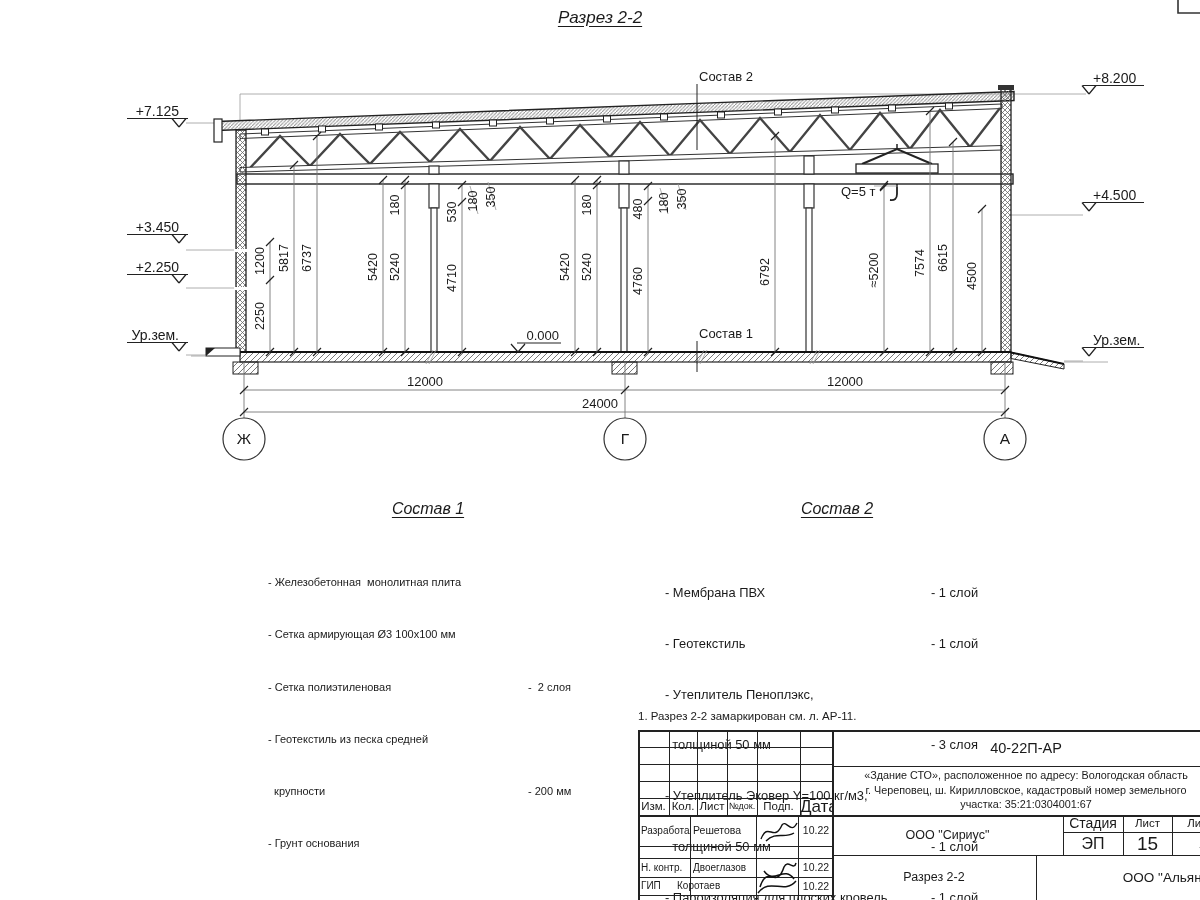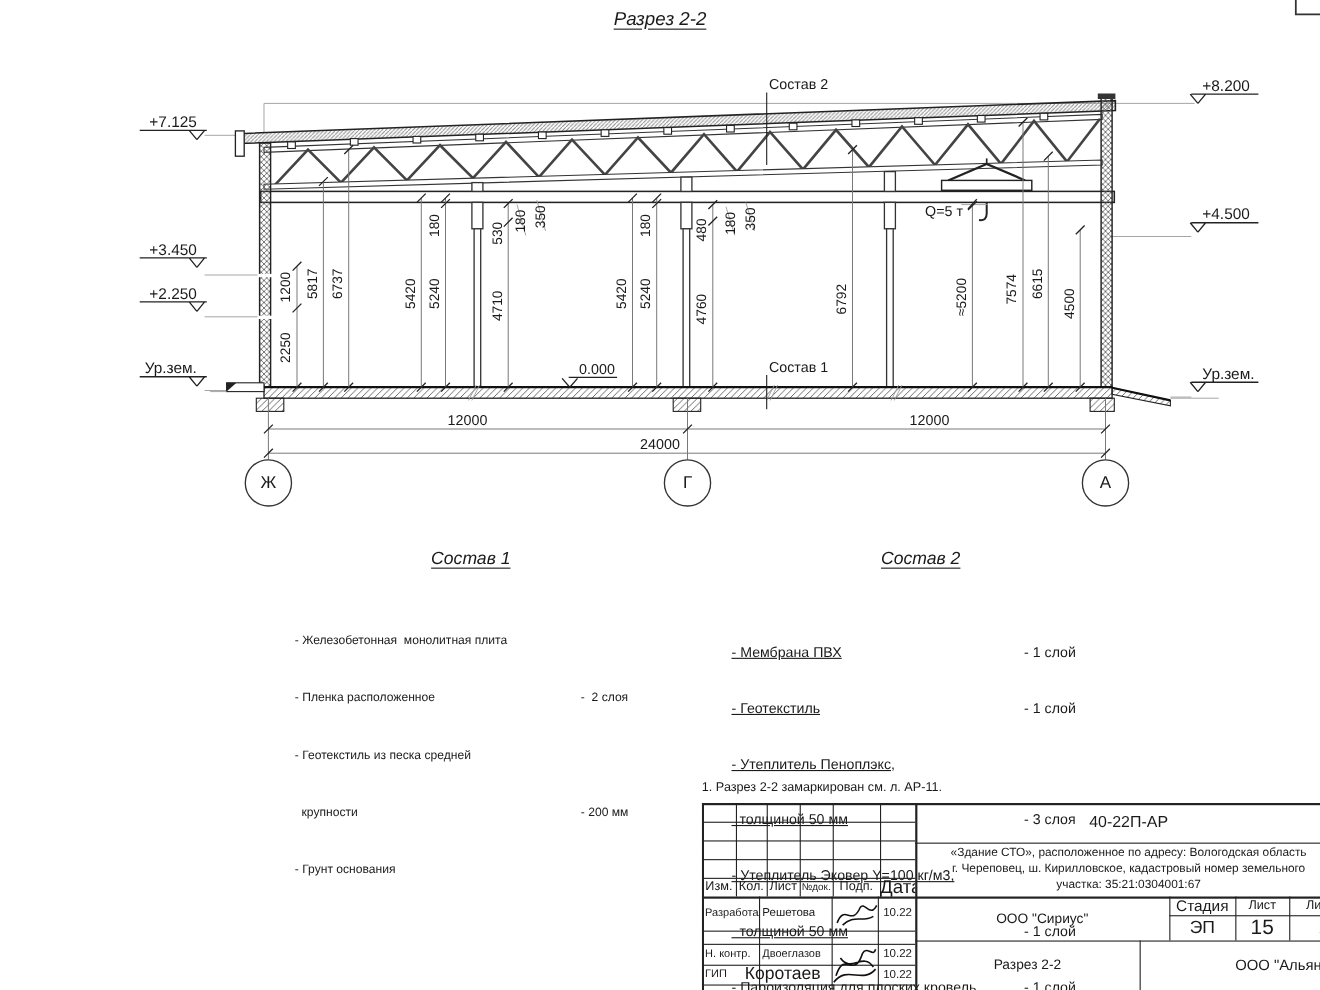--- a/index.html
+++ b/index.html
@@ -20,21 +20,21 @@
   .tk{stroke:#222;stroke-width:1.2;fill:none;}
   .mk{stroke:#222;stroke-width:1.2;fill:none;}
   
   #page-title{left:470px;top:8px;width:260px;text-align:center;font-size:17px;font-style:italic;
               text-decoration:underline;text-underline-offset:3px;}
   
   .shead{font-size:16px;font-style:italic;text-decoration:underline;text-underline-offset:3px;text-align:center;}
   .srows{white-space:pre;}
   .srow{position:relative;}
   .s1 .srow{height:16.3px;font-size:11px;}
-  .s2 .srow{height:14.8px;font-size:12.9px;text-decoration:underline;}
+  .s2 .srow{height:14.8px;font-size:12.9px;}
   .sv{position:absolute;top:0;}
   .s1 .sv{left:260px;}
   .s2 .sv{left:266px;}
   
   #note{left:638px;top:710px;font-size:11.5px;}
   
   #tb{left:638px;top:730px;width:562px;height:170px;overflow:hidden;}
   .hl{position:absolute;background:#222;height:1px;}
   .vl{position:absolute;background:#222;width:1px;}
   .tbt{position:absolute;overflow:hidden;}
@@ -211,21 +211,22 @@
       <text class="lb" x="699" y="338">Состав 1</text>
       <path class="mk" d="M517,343 H561 M511,344 L518,352 M525,344 L518,352"></path>
       <text class="lb" x="559" y="340" text-anchor="end">0.000</text>
       <text class="lb" x="841" y="196">Q=5 т</text>
     </g>
   </svg>
 
   <div class="abs shead" style="left:268px;top:500px;width:320px">Состав 1</div>
   <div class="abs s1 srows" style="left:268px;top:540px;width:360px">
     <div class="srow"><span>- Железобетонная  монолитная плита</span><span class="sv"></span></div>
-    <div class="srow"><span>- Пленка расположенное</span><span class="sv">-  2 слоя</span></div>
+    <div class="srow"><span>- Сетка армирующая Ø3 100х100 мм</span><span class="sv"></span></div>
+    <div class="srow"><span>- Сетка полиэтиленовая</span><span class="sv">-  2 слоя</span></div>
     <div class="srow"><span>- Геотекстиль из песка средней</span><span class="sv"></span></div>
     <div class="srow"><span>  крупности</span><span class="sv">- 200 мм</span></div>
     <div class="srow"><span>- Грунт основания</span><span class="sv"></span></div>
   </div>
 
   <div class="abs shead" style="left:672px;top:500px;width:330px">Состав 2</div>
   <div class="abs s2 srows" style="left:665px;top:549px;width:360px">
     <div class="srow"><span>- Мембрана ПВХ</span><span class="sv">- 1 слой</span></div>
     <div class="srow"><span>- Геотекстиль</span><span class="sv">- 1 слой</span></div>
     <div class="srow"><span>- Утеплитель Пеноплэкс,</span><span class="sv"></span></div>
@@ -279,21 +280,21 @@
     <div class="tbt ctr" style="left:119px;top:68px;width:43px;height:17px;line-height:17px;font-size:11.5px">Подп.</div>
     <div class="tbt ctr" style="left:162px;top:68px;width:32px;height:32px;line-height:17px;font-size:17px">Дата</div>
 
     <div class="tbt" style="left:3px;top:85px;width:49px;height:31px;line-height:31px;font-size:10px">Разработал</div>
     <div class="tbt" style="left:55px;top:85px;width:62px;height:31px;line-height:31px;font-size:10.5px">Решетова</div>
     <div class="tbt ctr" style="left:162px;top:85px;width:32px;height:31px;line-height:31px;font-size:10.5px">10.22</div>
     <div class="tbt" style="left:3px;top:128px;width:49px;height:19px;line-height:19px;font-size:10px">Н. контр.</div>
     <div class="tbt" style="left:55px;top:128px;width:62px;height:19px;line-height:19px;font-size:10px">Двоеглазов</div>
     <div class="tbt ctr" style="left:162px;top:128px;width:32px;height:19px;line-height:19px;font-size:10.5px">10.22</div>
     <div class="tbt" style="left:3px;top:147px;width:49px;height:18px;line-height:18px;font-size:10px">ГИП</div>
-    <div class="tbt" style="left:39px;top:147px;width:77px;height:18px;line-height:18px;font-size:16px">Коротаев</div>
+    <div class="tbt" style="left:39px;top:147px;width:77px;height:18px;line-height:18px;font-size:10px">Коротаев</div>
     <div class="tbt ctr" style="left:162px;top:147px;width:32px;height:18px;line-height:18px;font-size:10.5px">10.22</div>
 
     <svg class="abs" style="left:120px;top:87px" width="42" height="28" viewBox="0 0 42 28">
       <path d="M3,22 C10,4 16,26 24,8 C28,2 33,18 39,6 M8,24 C18,14 26,22 36,16" fill="none" stroke="#111" stroke-width="1.4"></path>
     </svg>
     <svg class="abs" style="left:116px;top:127px" width="46" height="42" viewBox="0 0 46 42">
       <path d="M6,30 C14,6 22,34 30,10 C34,2 40,14 42,6 M4,36 C16,20 30,38 42,24 M10,14 C20,28 30,8 40,22" fill="none" stroke="#111" stroke-width="1.5"></path>
     </svg>
 
     <div class="tbt ctr" style="left:194px;top:0;width:388px;height:36px;line-height:36px;font-size:14.5px">40-22П-АР</div>

